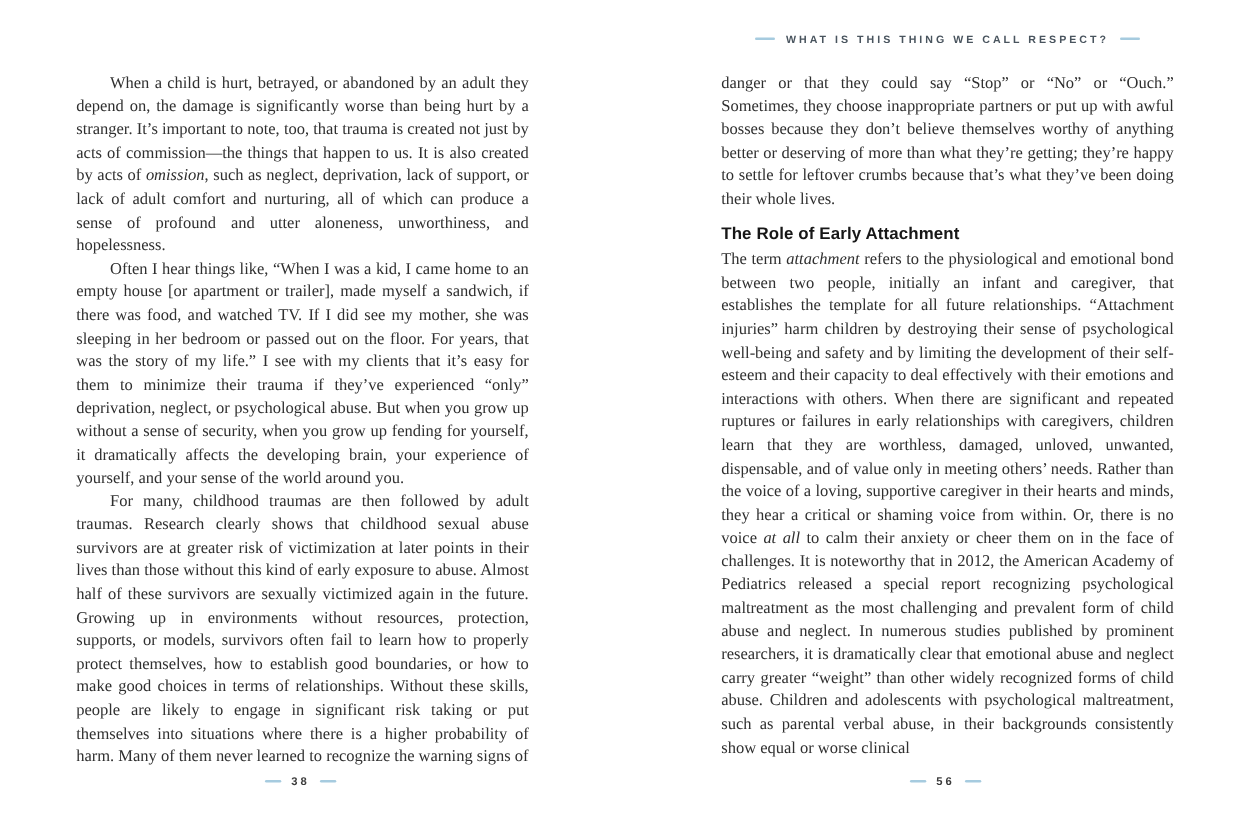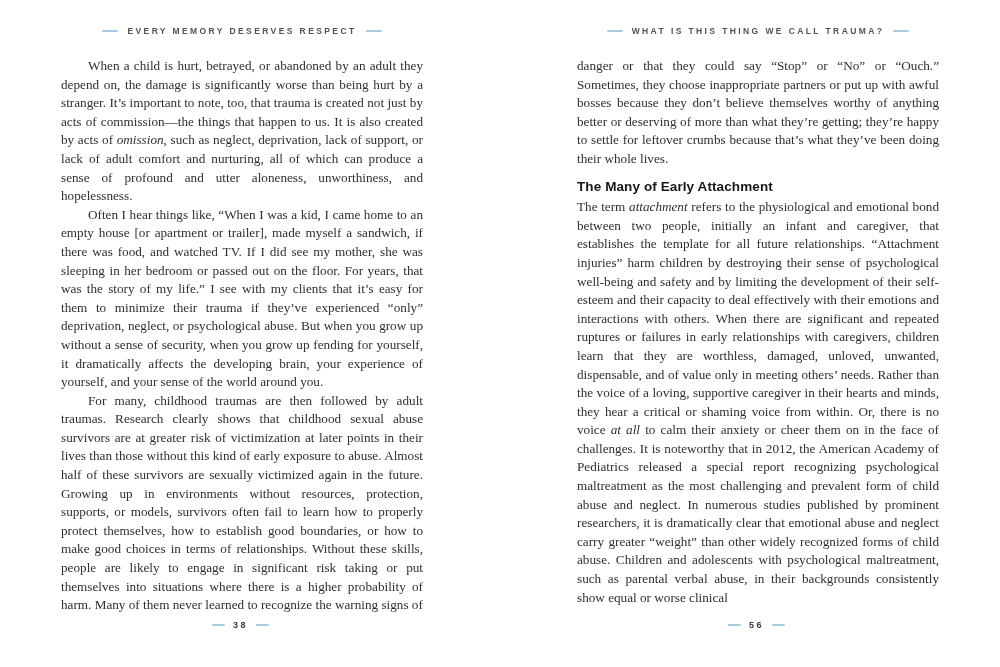--- a/index.html
+++ b/index.html
@@ -76,49 +76,44 @@
     color: var(--folio-ink);
   }
   .folio .dash { width: 13px; height: 2px; }
 </style>
 </head>
 <body>
 
 <div class="spread">
 
   <div class="page page-left">
-    <div class="running-head">
-      <span class="dash"></span>
-      <span>EVERY MEMORY DESERVES RESPECT</span>
-      <span class="dash"></span>
-    </div>
 
     <div class="page-body">
       <p class="para indent"><span>When a child is hurt, betrayed, or abandoned by an adult they depend on, the damage is significantly worse than being hurt by a stranger. It’s important to note, too, that trauma is created not just by acts of commission—the things that happen to us. It is also created by acts of </span><span class="it">omission</span><span>, such as neglect, deprivation, lack of support, or lack of adult comfort and nurturing, all of which can produce a sense of profound and utter aloneness, unworthiness, and hopelessness.</span></p>
       <p class="para indent"><span>Often I hear things like, “When I was a kid, I came home to an empty house [or apartment or trailer], made myself a sandwich, if there was food, and watched TV. If I did see my mother, she was sleeping in her bedroom or passed out on the floor. For years, that was the story of my life.” I see with my clients that it’s easy for them to minimize their trauma if they’ve experienced “only” deprivation, neglect, or psychological abuse. But when you grow up without a sense of security, when you grow up fending for yourself, it dramatically affects the developing brain, your experience of yourself, and your sense of the world around you.</span></p>
       <p class="para indent"><span>For many, childhood traumas are then followed by adult traumas. Research clearly shows that childhood sexual abuse survivors are at greater risk of victimization at later points in their lives than those without this kind of early exposure to abuse. Almost half of these survivors are sexually victimized again in the future. Growing up in environments without resources, protection, supports, or models, survivors often fail to learn how to properly protect themselves, how to establish good boundaries, or how to make good choices in terms of relationships. Without these skills, people are likely to engage in significant risk taking or put themselves into situations where there is a higher probability of harm. Many of them never learned to recognize the warning signs of</span></p>
     </div>
 
     <div class="folio">
       <span class="dash"></span>
       <span>38</span>
       <span class="dash"></span>
     </div>
   </div>
 
   <div class="page page-right">
     <div class="running-head">
       <span class="dash"></span>
-      <span>WHAT IS THIS THING WE CALL TRAUMA?</span>
+      <span>WHAT IS THIS THING WE CALL RESPECT?</span>
       <span class="dash"></span>
     </div>
 
     <div class="page-body">
       <p class="para"><span>danger or that they could say “Stop” or “No” or “Ouch.” Sometimes, they choose inappropriate partners or put up with awful bosses because they don’t believe themselves worthy of anything better or deserving of more than what they’re getting; they’re happy to settle for leftover crumbs because that’s what they’ve been doing their whole lives.</span></p>
-      <h2 class="section-heading">The Many of Early Attachment</h2>
+      <h2 class="section-heading">The Role of Early Attachment</h2>
       <p class="para"><span>The term </span><span class="it">attachment</span><span> refers to the physiological and emotional bond between two people, initially an infant and caregiver, that establishes the template for all future relationships. “Attachment injuries” harm children by destroying their sense of psychological well-being and safety and by limiting the development of their self-esteem and their capacity to deal effectively with their emotions and interactions with others. When there are significant and repeated ruptures or failures in early relationships with caregivers, children learn that they are worthless, damaged, unloved, unwanted, dispensable, and of value only in meeting others’ needs. Rather than the voice of a loving, supportive caregiver in their hearts and minds, they hear a critical or shaming voice from within. Or, there is no voice </span><span class="it">at all</span><span> to calm their anxiety or cheer them on in the face of challenges. It is noteworthy that in 2012, the American Academy of Pediatrics released a special report recognizing psychological maltreatment as the most challenging and prevalent form of child abuse and neglect. In numerous studies published by prominent researchers, it is dramatically clear that emotional abuse and neglect carry greater “weight” than other widely recognized forms of child abuse. Children and adolescents with psychological maltreatment, such as parental verbal abuse, in their backgrounds consistently show equal or worse clinical</span></p>
     </div>
 
     <div class="folio">
       <span class="dash"></span>
       <span>56</span>
       <span class="dash"></span>
     </div>
   </div>
 

